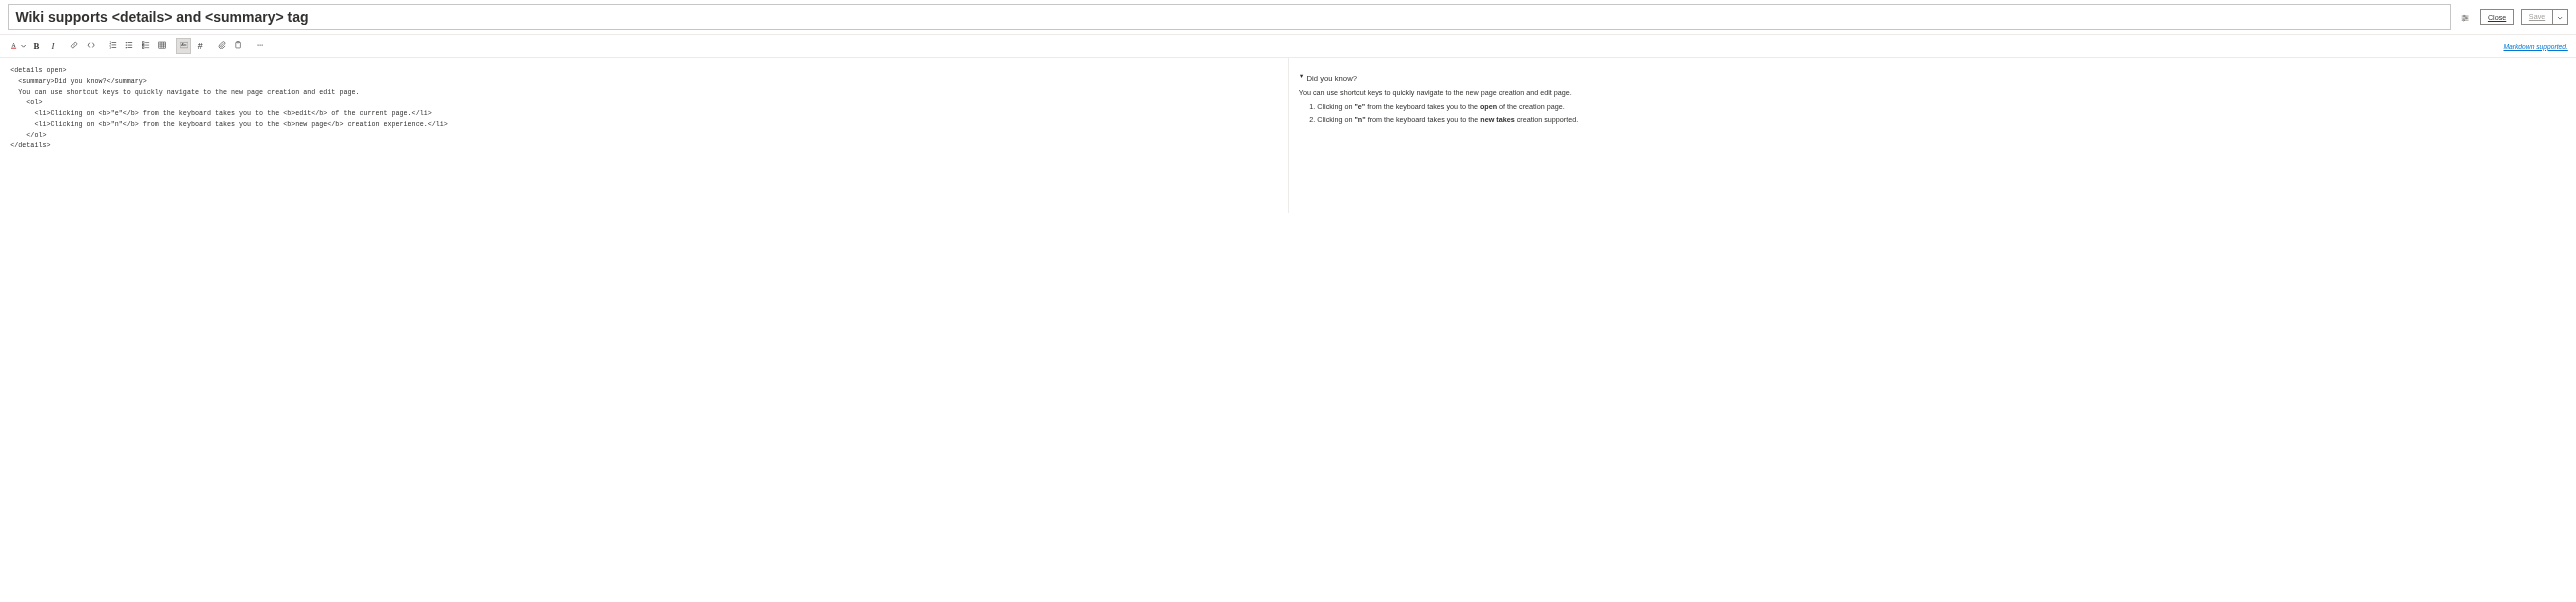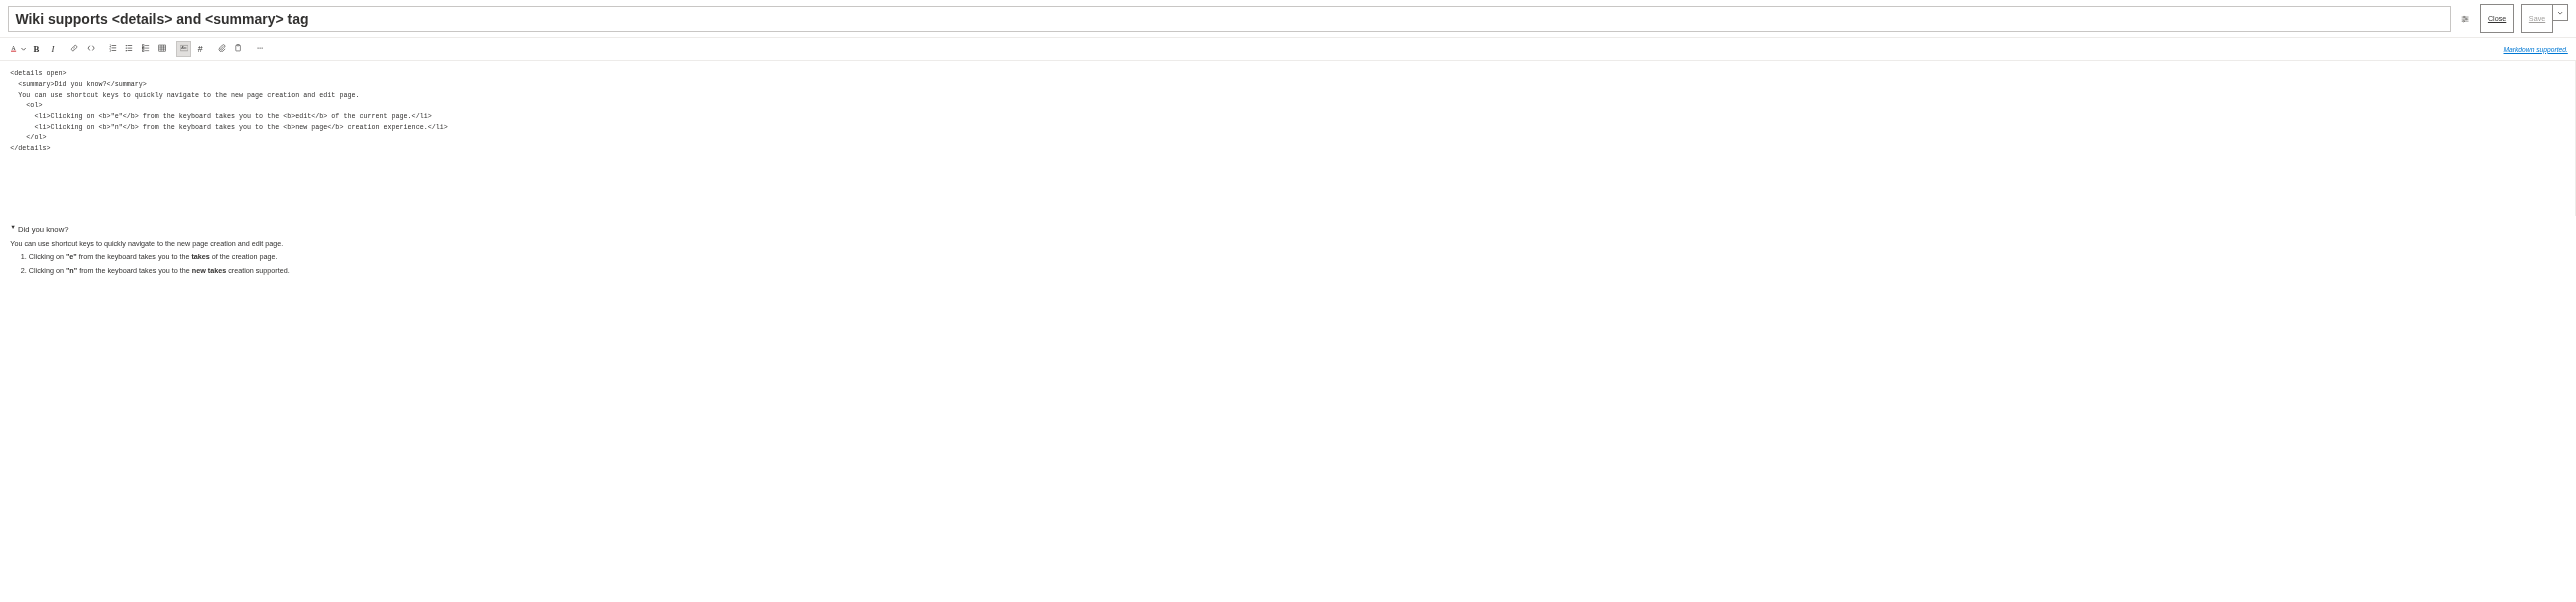--- a/index.html
+++ b/index.html
@@ -2,40 +2,40 @@
 <html style="font-size:8.2px"><head>
 <meta charset="utf-8">
 <style>
 * { margin: 0; padding: 0; box-sizing: border-box; }
 body { font-family: "Segoe UI", -apple-system, sans-serif; font-size: 7.2px; color: #323130; background: #fff; }
 .container { width: 100%; }
 
 .title-row { display: flex; align-items: center; padding: 4.1px 8.2px; gap: 6.2px; border-bottom: 0.5px solid #edebe9; }
 .title-input { flex: 1; border: 0.5px solid #c8c6c4; padding: 4.1px 6.2px; font-size: 14px; font-weight: 600; color: #323130; outline: none; font-family: inherit; }
 .icon-btn { width: 16.5px; height: 16.5px; background: none; border: none; display: inline-flex; align-items: center; justify-content: center; cursor: pointer; color: #605e5c; }
-.text-btn { height: 29px; padding: 0 7.2px; border: 0.5px solid #8a8886; background: #fff; cursor: pointer; font-size: 7.2px; color: #323130; text-decoration: underline; }
+.text-btn { height: 16px; padding: 0 7.2px; border: 0.5px solid #8a8886; background: #fff; cursor: pointer; font-size: 7.2px; color: #323130; text-decoration: underline; }
 .text-btn.disabled { color: #a19f9d; cursor: default; }
 .split-right { width: 14.4px; height: 16.5px; border: 0.5px solid #8a8886; border-left: none; background: #fff; display: inline-flex; align-items: center; justify-content: center; cursor: pointer; }
 .btn-group { display: flex; }
 
 .toolbar-row { display: flex; align-items: center; padding: 3.1px 8.2px; border-bottom: 0.5px solid #edebe9; }
 .toolbar-left { display: flex; align-items: center; gap: 1px; }
 .tb-btn { width: 15.5px; height: 15.5px; background: none; border: none; display: inline-flex; align-items: center; justify-content: center; cursor: pointer; color: #323130; font-size: 7.7px; }
 .tb-btn.active { background: #e1dfdd; border: 0.5px solid #c8c6c4; }
 .tb-sep { width: 4.1px; }
 .tb-chev { width: 7.2px; height: 15.5px; display: inline-flex; align-items: center; justify-content: center; color: #605e5c; }
 .toolbar-right { margin-left: auto; }
 .md-link { color: #0078d4; text-decoration: underline; font-style: italic; font-size: 6.7px; cursor: pointer; }
 
-.split { display: flex; flex-direction: column; }
+.split { display: flex; }
 .pane { flex: 1; padding: 7.2px 10.3px; min-height: 155px; }
 .pane-left { border-right: 0.5px solid #edebe9; font-family: Consolas, "Courier New", monospace; font-size: 6.7px; line-height: 1.6; white-space: pre; overflow-x: auto; }
 .pane-right { font-size: 7.2px; line-height: 1.7; }
 
-.preview-summary { font-size: 7.7px; display: flex; align-items: flex-start; gap: 2.1px; cursor: pointer; }
+.preview-summary { font-size: 7.7px; display: flex; align-items: flex-start; gap: 2.1px; cursor: pointer; margin-top: 7px; }
 .preview-summary .tri { font-size: 5.7px; }
 .preview-body { margin-top: 2.1px; }
 .preview-ol { margin-left: 18.5px; margin-top: 1px; }
 .preview-ol li { margin-bottom: 1px; }
 
 svg { width: 8.2px; height: 8.2px; }
 .tb-btn svg { width: 8.2px; height: 8.2px; }
 </style>
 </head>
 <body>
@@ -223,21 +223,21 @@
 &lt;/details&gt;</div>
     <div class="pane pane-right">
       <div class="preview-summary">
         <span class="tri">▼</span>
         <span>Did you know?</span>
       </div>
       <div class="preview-body">
         <div>You can use shortcut keys to quickly navigate to the new page creation and edit page.</div>
         <ol class="preview-ol">
           <li>
-            <span>Clicking on </span><b>"e"</b><span> from the keyboard takes you to the </span><b>takes</b><span> of the creation page.</span>
+            <span>Clicking on </span><b>"e"</b><span> from the keyboard takes you to the </span><b>open</b><span> of the creation page.</span>
           </li>
           <li>
             <span>Clicking on </span><b>"n"</b><span> from the keyboard takes you to the </span><b>new takes</b><span> creation supported.</span>
           </li>
         </ol>
       </div>
     </div>
   </div>
 
 </div>

